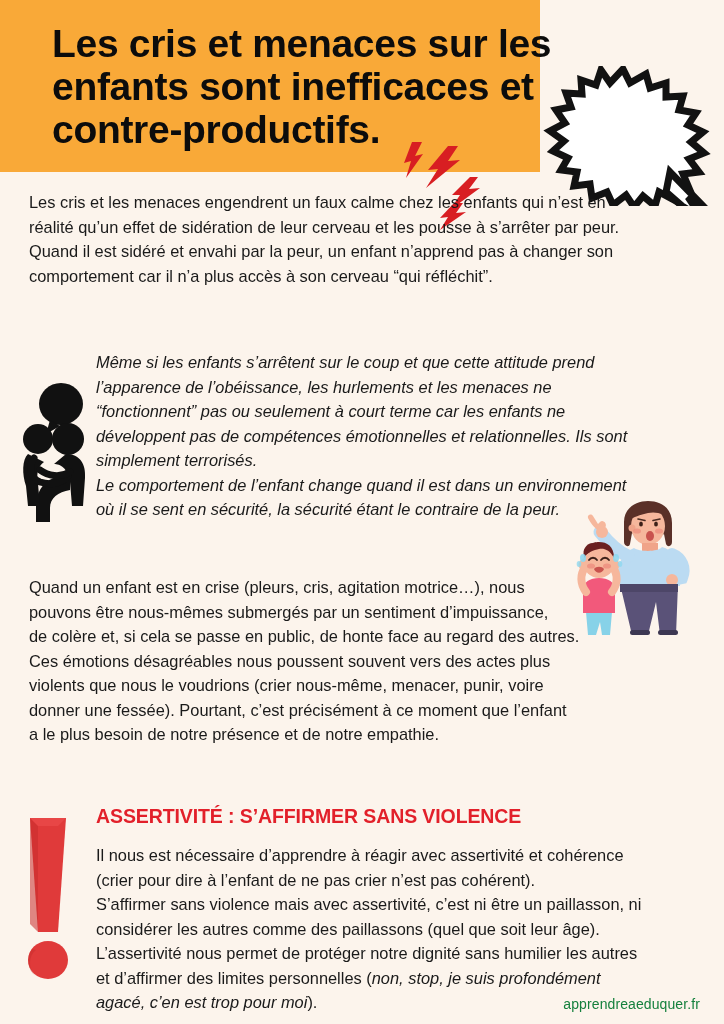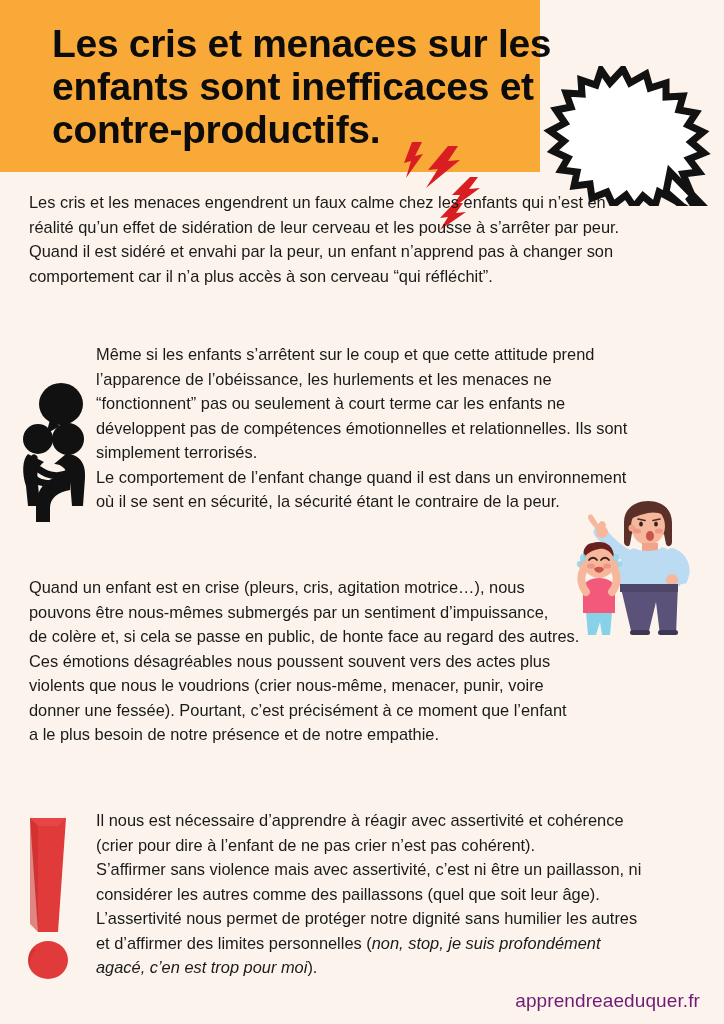--- a/index.html
+++ b/index.html
@@ -77,21 +77,21 @@
   }
 
   .sec-body .ital { font-style: italic; }
 
   
   #section-1 { left: 29px; top: 190px; width: 660px; }
   #section-1 .sec-body { margin-top: 0; width: 648px; }
 
   
   #section-2 { left: 96px; top: 340px; width: 616px; }
-  #section-2 .sec-body { margin-top: 2px; width: 600px; }
+  #section-2 .sec-body { margin-top: 10px; width: 600px; font-style: italic; }
 
   #adult-child-silhouette {
     position: absolute;
     left: 20px;
     top: 382px;
     width: 74px;
     height: 140px;
   }
 
   
@@ -101,37 +101,37 @@
   #mother-child-illustration {
     position: absolute;
     left: 572px;
     top: 500px;
     width: 150px;
     height: 135px;
   }
 
   
   #section-4 { left: 96px; top: 804px; width: 614px; }
-  #section-4 .sec-body { margin-top: 4px; width: 610px; }
+  #section-4 .sec-body { margin-top: 15px; width: 610px; }
 
   #exclamation-mark {
     position: absolute;
     left: 22px;
     top: 812px;
     width: 68px;
     height: 170px;
   }
 
   
   #footer-site {
     position: absolute;
     right: 24px;
     bottom: 12px;
-    font-size: 19px;
-    color: #701a75;
+    font-size: 14px;
+    color: #15803d;
     letter-spacing: 0.1px;
   }
 </style>
 </head>
 <body>
 
 <div id="header-band"></div>
 
 <h1 id="header-title">Les cris et menaces sur les
 enfants sont inefficaces et
@@ -282,20 +282,21 @@
   <svg width="68" height="170" viewBox="0 0 68 170">
     <path d="M8,6 L44,6 L36,120 L16,120 Z" fill="#E03A3A"></path>
     <path d="M8,6 L16,14 L16,120 L8,112 Z" fill="#C62C2C" opacity="0.55"></path>
     <path d="M44,6 L36,14 L16,14 L8,6 Z" fill="#F05252" opacity="0.5"></path>
     <ellipse cx="26" cy="148" rx="20" ry="19" fill="#E03A3A"></ellipse>
     <path d="M10,137 C4,145 5,158 14,164 C6,158 6,144 14,138 Z" fill="#C62C2C" opacity="0.45"></path>
   </svg>
 </div>
 
 <section class="section" id="section-4">
+  <h2 class="sec-heading">ASSERTIVITÉ : S’AFFIRMER SANS VIOLENCE</h2>
   <p class="sec-body"><span>Il nous est nécessaire d’apprendre à réagir avec assertivité et cohérence
 (crier pour dire à l’enfant de ne pas crier n’est pas cohérent).
 S’affirmer sans violence mais avec assertivité, c’est ni être un paillasson, ni
 considérer les autres comme des paillassons (quel que soit leur âge).
 L’assertivité nous permet de protéger notre dignité sans humilier les autres
 et d’affirmer des limites personnelles (</span><span class="ital">non, stop, je suis profondément
 agacé, c’en est trop pour moi</span><span>).</span></p>
 </section>
 
 <div id="footer-site">apprendreaeduquer.fr</div>

